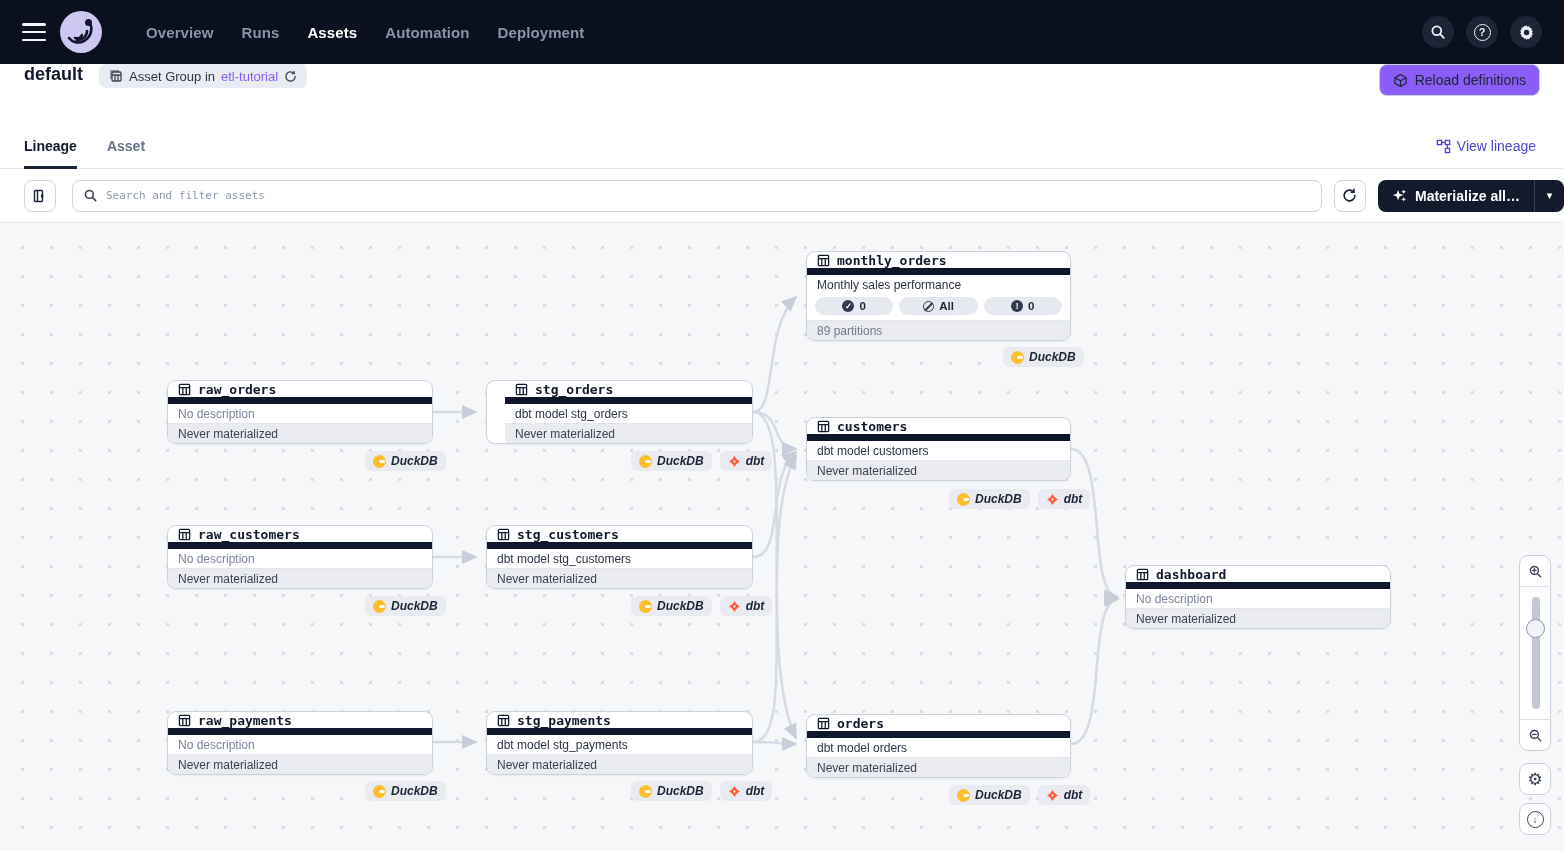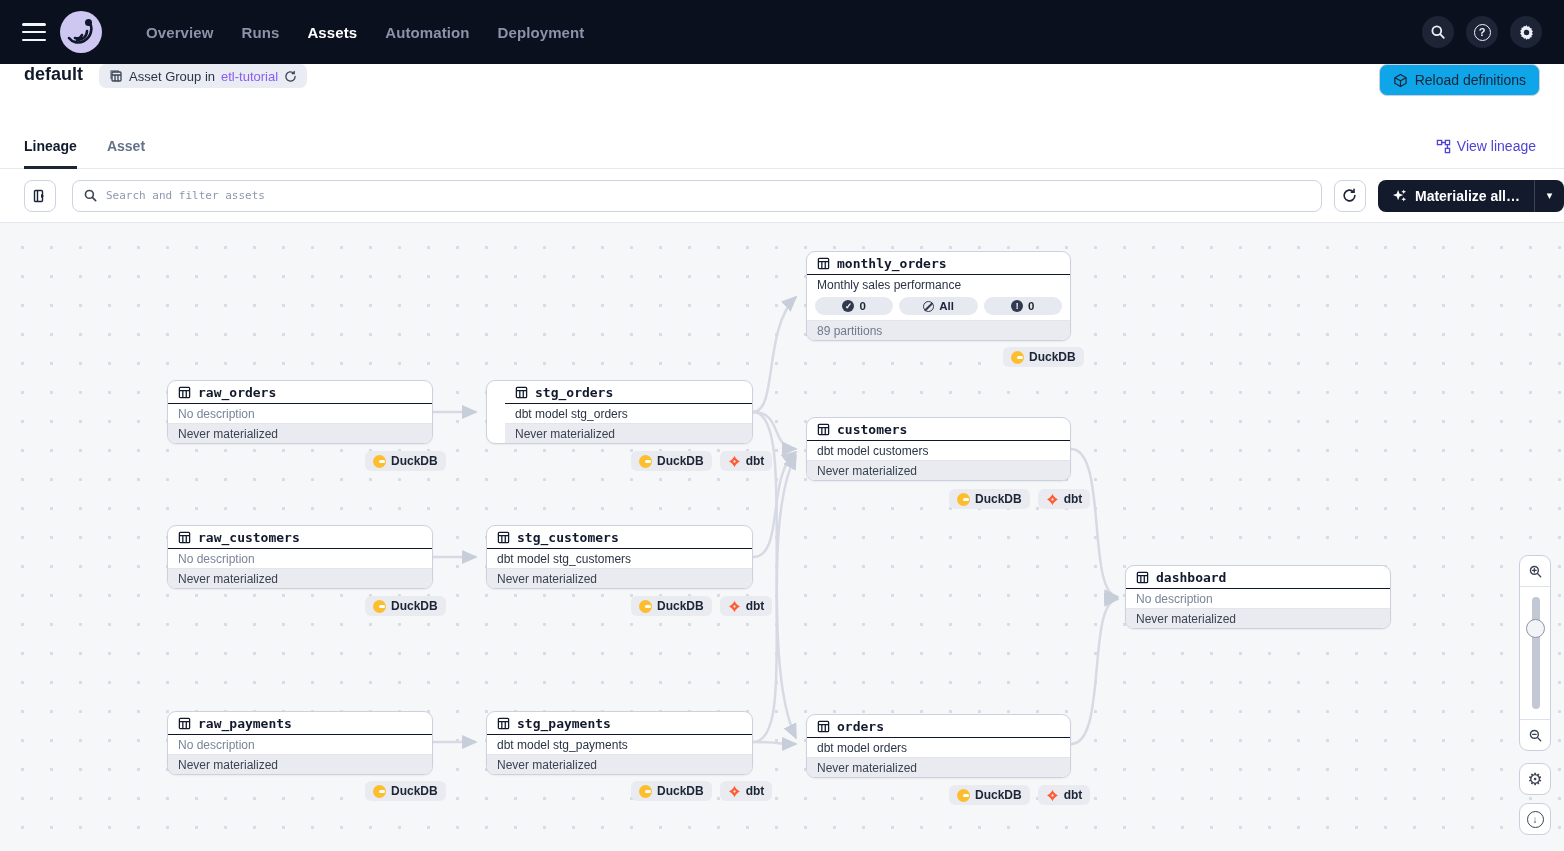--- a/index.html
+++ b/index.html
@@ -27,21 +27,21 @@
     font-size:11px; font-weight:700; display:flex; align-items:center; justify-content:center; }
 
   
   .pagehead { position:absolute; left:0; top:64px; width:1564px; height:60px; background:#fff;
     display:flex; align-items:flex-start; }
   .page-title { font-size:18px; font-weight:700; color:#111a2c; margin-left:24px; }
   .group-pill { margin-left:16px; height:24px; background:#e9ecf2; border-radius:7px;
     display:flex; align-items:center; gap:6px; padding:0 10px; font-size:13px; color:#2b3445; }
   .group-pill a { color:#8b5cf6; text-decoration:none; cursor:pointer; }
   .reload-btn { margin-left:auto; margin-right:24px; height:32px; border:1px solid #c9cfdc;
-    border-radius:8px; background:#0ea5e9; display:flex; align-items:center; gap:7px; padding:0 13px;
+    border-radius:8px; background:#8b5cf6; display:flex; align-items:center; gap:7px; padding:0 13px;
     font-size:14px; color:#1b2536; cursor:pointer; }
 
   
   .tabsrow { position:absolute; left:0; top:124px; width:1564px; height:45px; background:#fff;
     border-bottom:1px solid #e5e8ee; display:flex; align-items:center; }
   .tab { font-size:14px; font-weight:700; margin-left:24px; color:#111a2c; cursor:pointer;
     position:relative; height:100%; display:flex; align-items:center; }
   .tab.active::after { content:""; position:absolute; left:0; right:0; bottom:-1px; height:3px; background:#1b2536; }
   .tab.inactive { color:#64718a; font-weight:600; margin-left:30px; }
   .view-lineage { margin-left:auto; margin-right:28px; display:flex; align-items:center; gap:6px;
@@ -67,37 +67,37 @@
 
   
   .canvas { position:absolute; left:0; top:223px; width:1564px; height:628px; background:#f6f7f9;
     background-image:radial-gradient(#d8dce4 1.5px, transparent 1.6px); background-size:29px 29px;
     background-position:8px 10px; }
   .edges { position:absolute; left:0; top:0; pointer-events:none; }
 
   .node { position:absolute; width:266px; background:#fff; border:1px solid #cbd2de; border-radius:9px;
     box-shadow:0 1px 2px rgba(20,30,50,.06); cursor:pointer; overflow:hidden; }
   .node-head { display:flex; align-items:center; gap:7px; padding:4px 10px; height:23px;
-    border-bottom:1px solid #0f172a; }
+    border-bottom:7px solid #0f172a; }
   .node-title { font-family:"DejaVu Sans Mono", monospace; font-size:13px; font-weight:700; color:#111a2c; }
   .node-desc { padding:3px 10px; height:19px; font-size:12px; color:#2b3445; display:flex; align-items:center; }
   .node-desc.muted { color:#7a8599; }
   .node-foot { padding:3px 10px; height:20px; background:#e9ebf0; font-size:12px; color:#3a4352;
     display:flex; align-items:center; border-top:1px solid #e2e6ec; }
   .node-foot.muted { color:#707a8c; }
   .pillrow { display:flex; gap:6px; padding:3px 8px 5px 8px; }
   .npill { flex:1; height:18px; background:#e6e9ef; border-radius:9px; display:flex; align-items:center;
     justify-content:center; gap:5px; font-size:11.5px; color:#1b2536; font-weight:600; }
   .mini-circ { width:12px; height:12px; border-radius:50%; background:#313a4e; color:#fff; font-size:8.5px;
     font-weight:700; display:flex; align-items:center; justify-content:center; line-height:1; }
   .slash-ic { width:11px; height:11px; border:1.5px solid #313a4e; border-radius:50%; position:relative; }
   .slash-ic::after { content:""; position:absolute; left:-1px; top:4px; width:11px; height:1.5px;
     background:#313a4e; transform:rotate(-45deg); }
 
-  .kindrow { position:absolute; display:flex; gap:8px; }
+  .kindrow { position:absolute; display:flex; gap:8px;font-style:italic; }
   .kind { height:20px; background:#e9ebf0; border-radius:6px; display:flex; align-items:center; gap:5px;
     padding:0 8px; font-size:12px; font-weight:700; color:#1b2536; cursor:pointer; }
   .duck-ic { width:13px; height:13px; border-radius:50%; background:#fdbe2e; position:relative; }
   .duck-ic::after { content:""; position:absolute; right:1px; top:5px; width:6px; height:3.5px;
     border-radius:2px; background:#fff; } 
   .zoom-panel { position:absolute; left:1519px; top:332px; width:32px; height:196px; background:#fff;
     border:1px solid #c9cfdc; border-radius:9px; display:flex; flex-direction:column; align-items:center; }
   .zoom-panel .zbtn { height:30px; width:100%; display:flex; align-items:center; justify-content:center; cursor:pointer; }
   .ztrack-wrap { flex:1; width:100%; position:relative; border-top:1px solid #dde1e8; border-bottom:1px solid #dde1e8; }
   .ztrack { position:absolute; left:12px; top:10px; bottom:10px; width:8px; background:#c3c9d4; border-radius:4px; }

